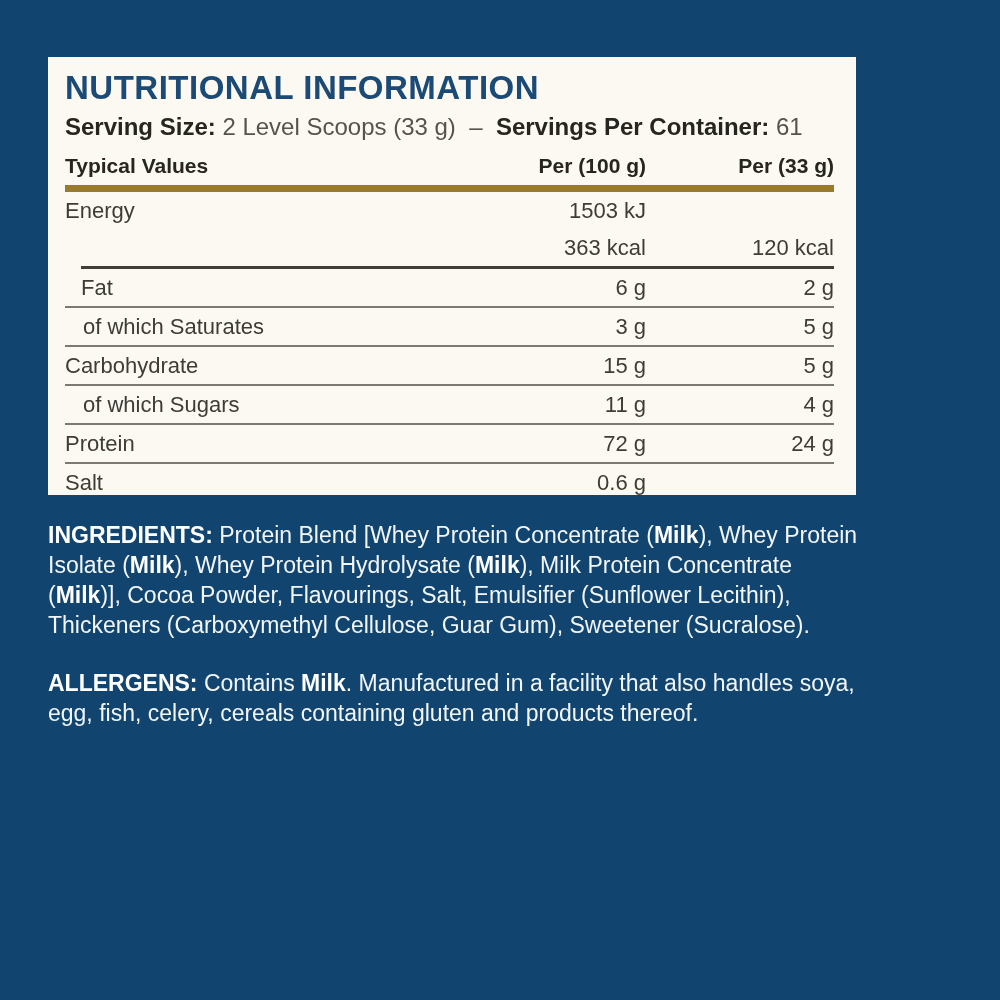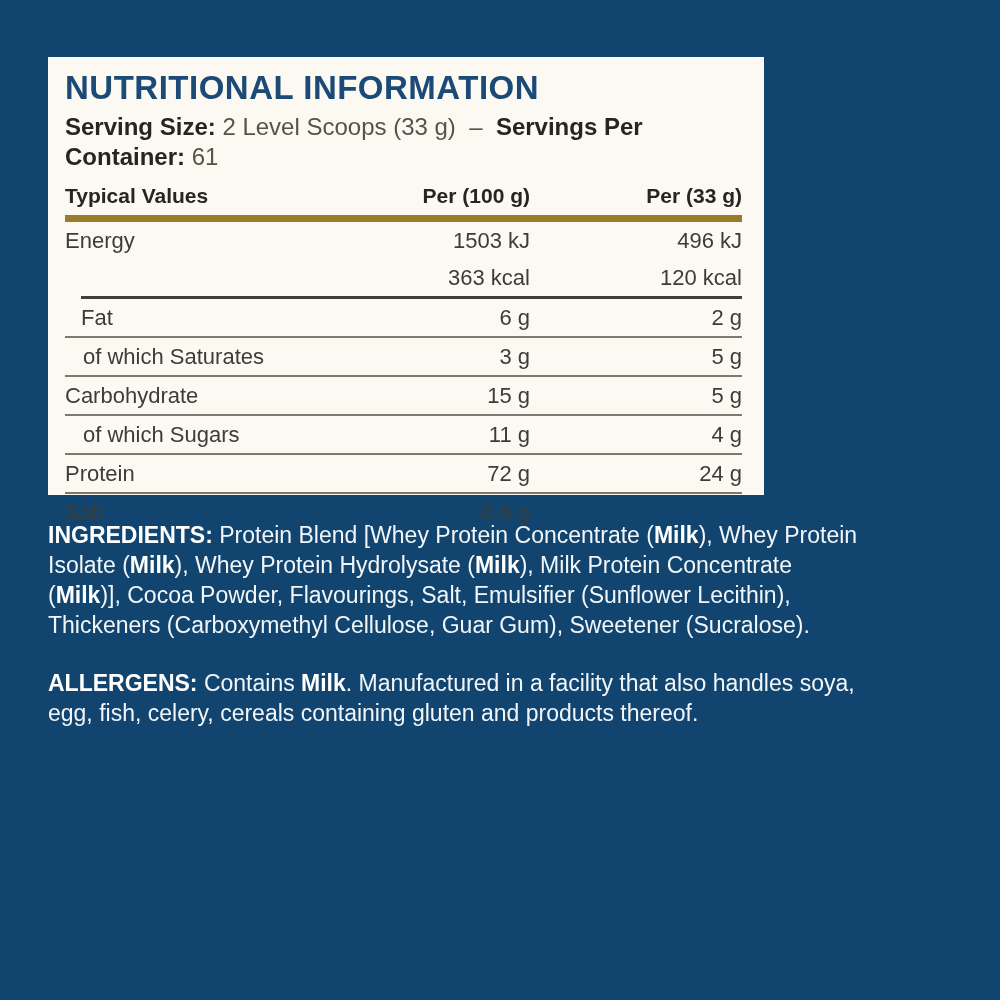--- a/index.html
+++ b/index.html
@@ -12,21 +12,21 @@
   body{
     width:1000px;height:1000px;
     background:var(--background);
     font-family:"Liberation Sans", sans-serif;
     position:relative;overflow:hidden;
   }
   .canvas{position:absolute;inset:0;}
 
   
   .card{
-    position:absolute;left:48px;top:57px;width:716px;height:438px;
+    position:absolute;left:48px;top:57px;width:808px;height:438px;
     background:var(--card-bg);
     box-sizing:border-box;
     padding:12px 22px 0 17px;
   }
   .card-title{
     color:var(--title-blue);
     font-size:33px;font-weight:700;letter-spacing:.5px;
     line-height:38px;
     white-space:nowrap;
   }
@@ -35,21 +35,21 @@
     font-size:24px;line-height:30px;white-space:pre-wrap;
   }
   .serving .seg-b{font-weight:700;color:var(--text-dark);}
   .serving .seg-r{color:var(--text-gray);}
 
   .nutri-table{margin-top:8px;}
   .t-row{
     display:grid;grid-template-columns:1fr 180px 188px;
     align-items:center;
     height:37px;
-    font-size:22px;color:var(--table-text);gap:24px;
+    font-size:22px;color:var(--table-text);
   }
   .t-row .c2,.t-row .c3{text-align:right;}
   .t-head{
     height:32px;font-weight:700;color:var(--text-dark);font-size:21px;
   }
   .gold-bar{
     height:7px;background:var(--accent-gold);
     margin-top:3px;
   }
   .t-row.ruled{border-top:2px solid var(--divider);}
@@ -82,21 +82,20 @@
       <div class="t-row t-head">
         <span class="c1">Typical Values</span>
         <span class="c2">Per (100 g)</span>
         <span class="c3">Per (33 g)</span>
       </div>
       <div class="gold-bar"></div>
 
       <div class="t-row">
         <span class="c1">Energy</span>
         <span class="c2">1503 kJ</span>
-        <span class="c3">496 kJ</span>
       </div>
       <div class="t-row">
         <span class="c1"></span>
         <span class="c2">363 kcal</span>
         <span class="c3">120 kcal</span>
       </div>
       <div class="t-row heavy">
         <span class="c1">Fat</span>
         <span class="c2">6 g</span>
         <span class="c3">2 g</span>

